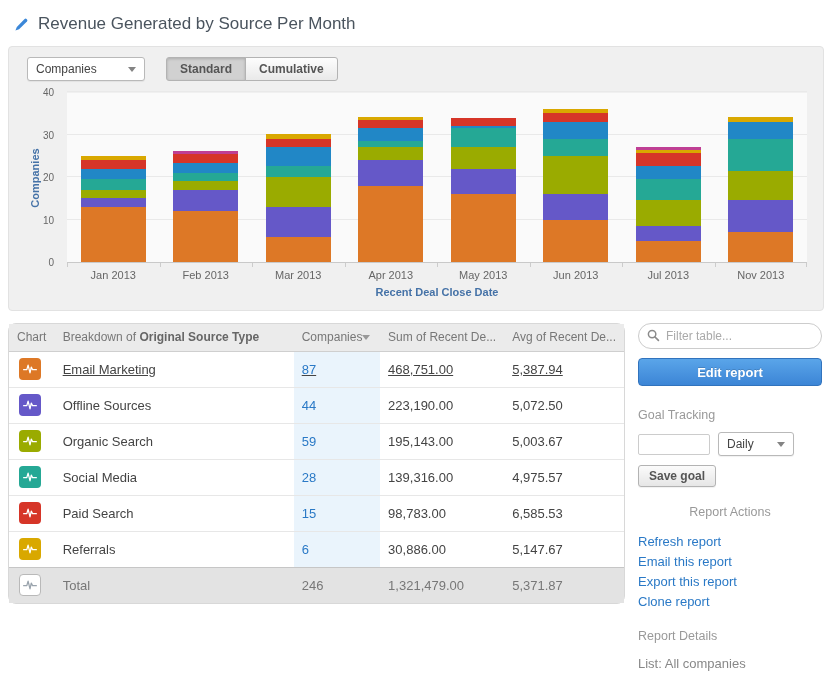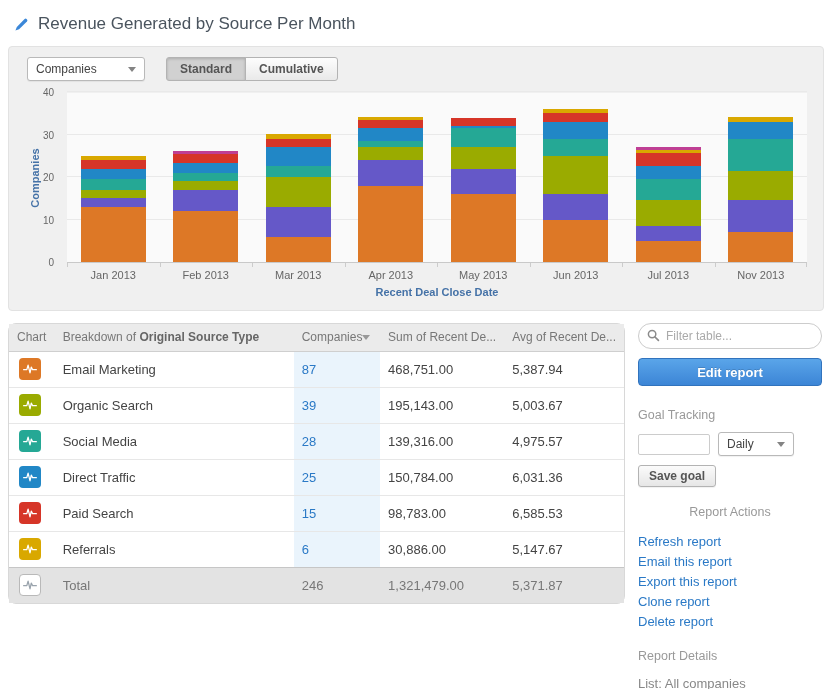--- a/index.html
+++ b/index.html
@@ -42,21 +42,21 @@
   .content { display:flex; margin:12px 8px 0 8px; gap:13px; align-items:flex-start; }
 
   
   .table-card { width:617px; border:1px solid #d8d8d8; border-radius:8px; background:#fff; }
   table { width:100%; border-collapse:collapse; }
   thead th { background:#ebebeb; border-bottom:1px solid #cfcfcf; height:27px; font-size:12px; color:#777; font-weight:normal; text-align:left; padding:0 8px; white-space:nowrap; overflow:hidden; text-overflow:ellipsis; }
   thead th b { color:#666; }
   th.c-comp-h { position:relative; }
   .sort-caret { position:absolute; right:10px; top:11px; width:0; height:0; border-left:4px solid transparent; border-right:4px solid transparent; border-top:5px solid #999; }
   tbody td { height:36px; border-top:1px solid #e7e7e7; font-size:13px; color:#444; padding:0 8px; }
-  tbody tr:first-child td { border-top:none; }
+  tbody tr:first-child td { border-top:none;text-decoration:underline; }
   td.c-icon { padding-left:10px; }
   td.c-comp { background:#eaf4fc; }
   td.c-comp a { color:#2a79c6; text-decoration:none; }
   tr.total td { background:#e3e3e3; color:#777; border-top:1px solid #c6c6c6; }
   .sicon { display:inline-flex; align-items:center; justify-content:center; width:22px; height:22px; border-radius:4px; }
   .sicon.total { background:#fff; border:1px solid #b9b9b9; }
 
   
   .sidebar { width:184px; font-size:13px; }
   .filter-wrap { position:relative; height:26px; }
@@ -245,51 +245,51 @@
                   <svg width="14" height="14" viewBox="0 0 22 22">
                     <polyline points="1,12 6,12 8,5 11,17 13,8 15,12 21,12" fill="none" stroke="#fff" stroke-width="2" stroke-linejoin="round" stroke-linecap="round"></polyline>
                   </svg>
                 </span></td>
               <td class="c-src">Email Marketing</td>
               <td class="c-comp"><a href="#">87</a></td>
               <td class="c-sum">468,751.00</td>
               <td class="c-avg">5,387.94</td>
             </tr>
             <tr>
+              <td class="c-icon"><span class="sicon" style="background:#6558c8">
+                  <svg width="14" height="14" viewBox="0 0 22 22">
+                    <polyline points="1,12 6,12 8,5 11,17 13,8 15,12 21,12" fill="none" stroke="#fff" stroke-width="2" stroke-linejoin="round" stroke-linecap="round"></polyline>
+                  </svg>
+                </span></td>
+              <td class="c-src">Offline Sources</td>
+              <td class="c-comp"><a href="#">44</a></td>
+              <td class="c-sum">223,190.00</td>
+              <td class="c-avg">5,072.50</td>
+            </tr>
+            <tr>
               <td class="c-icon"><span class="sicon" style="background:#9aab00">
                   <svg width="14" height="14" viewBox="0 0 22 22">
                     <polyline points="1,12 6,12 8,5 11,17 13,8 15,12 21,12" fill="none" stroke="#fff" stroke-width="2" stroke-linejoin="round" stroke-linecap="round"></polyline>
                   </svg>
                 </span></td>
               <td class="c-src">Organic Search</td>
-              <td class="c-comp"><a href="#">39</a></td>
+              <td class="c-comp"><a href="#">59</a></td>
               <td class="c-sum">195,143.00</td>
               <td class="c-avg">5,003.67</td>
             </tr>
             <tr>
               <td class="c-icon"><span class="sicon" style="background:#25a895">
                   <svg width="14" height="14" viewBox="0 0 22 22">
                     <polyline points="1,12 6,12 8,5 11,17 13,8 15,12 21,12" fill="none" stroke="#fff" stroke-width="2" stroke-linejoin="round" stroke-linecap="round"></polyline>
                   </svg>
                 </span></td>
               <td class="c-src">Social Media</td>
               <td class="c-comp"><a href="#">28</a></td>
               <td class="c-sum">139,316.00</td>
               <td class="c-avg">4,975.57</td>
-            </tr>
-            <tr>
-              <td class="c-icon"><span class="sicon" style="background:#2187c6">
-                  <svg width="14" height="14" viewBox="0 0 22 22">
-                    <polyline points="1,12 6,12 8,5 11,17 13,8 15,12 21,12" fill="none" stroke="#fff" stroke-width="2" stroke-linejoin="round" stroke-linecap="round"></polyline>
-                  </svg>
-                </span></td>
-              <td class="c-src">Direct Traffic</td>
-              <td class="c-comp"><a href="#">25</a></td>
-              <td class="c-sum">150,784.00</td>
-              <td class="c-avg">6,031.36</td>
             </tr>
             <tr>
               <td class="c-icon"><span class="sicon" style="background:#d63528">
                   <svg width="14" height="14" viewBox="0 0 22 22">
                     <polyline points="1,12 6,12 8,5 11,17 13,8 15,12 21,12" fill="none" stroke="#fff" stroke-width="2" stroke-linejoin="round" stroke-linecap="round"></polyline>
                   </svg>
                 </span></td>
               <td class="c-src">Paid Search</td>
               <td class="c-comp"><a href="#">15</a></td>
               <td class="c-sum">98,783.00</td>
@@ -342,21 +342,20 @@
           <span class="caret"></span>
         </div>
       </div>
       <button class="save-goal">Save goal</button>
 
       <div class="side-heading h-actions">Report Actions</div>
       <a href="#" class="action-link first">Refresh report</a>
       <a href="#" class="action-link">Email this report</a>
       <a href="#" class="action-link">Export this report</a>
       <a href="#" class="action-link">Clone report</a>
-      <a href="#" class="action-link">Delete report</a>
 
       <div class="side-heading h-details">Report Details</div>
       <div class="detail-line">List: All companies</div>
       
     </div>
 
   </div>
 </div>
 
 </body></html>

